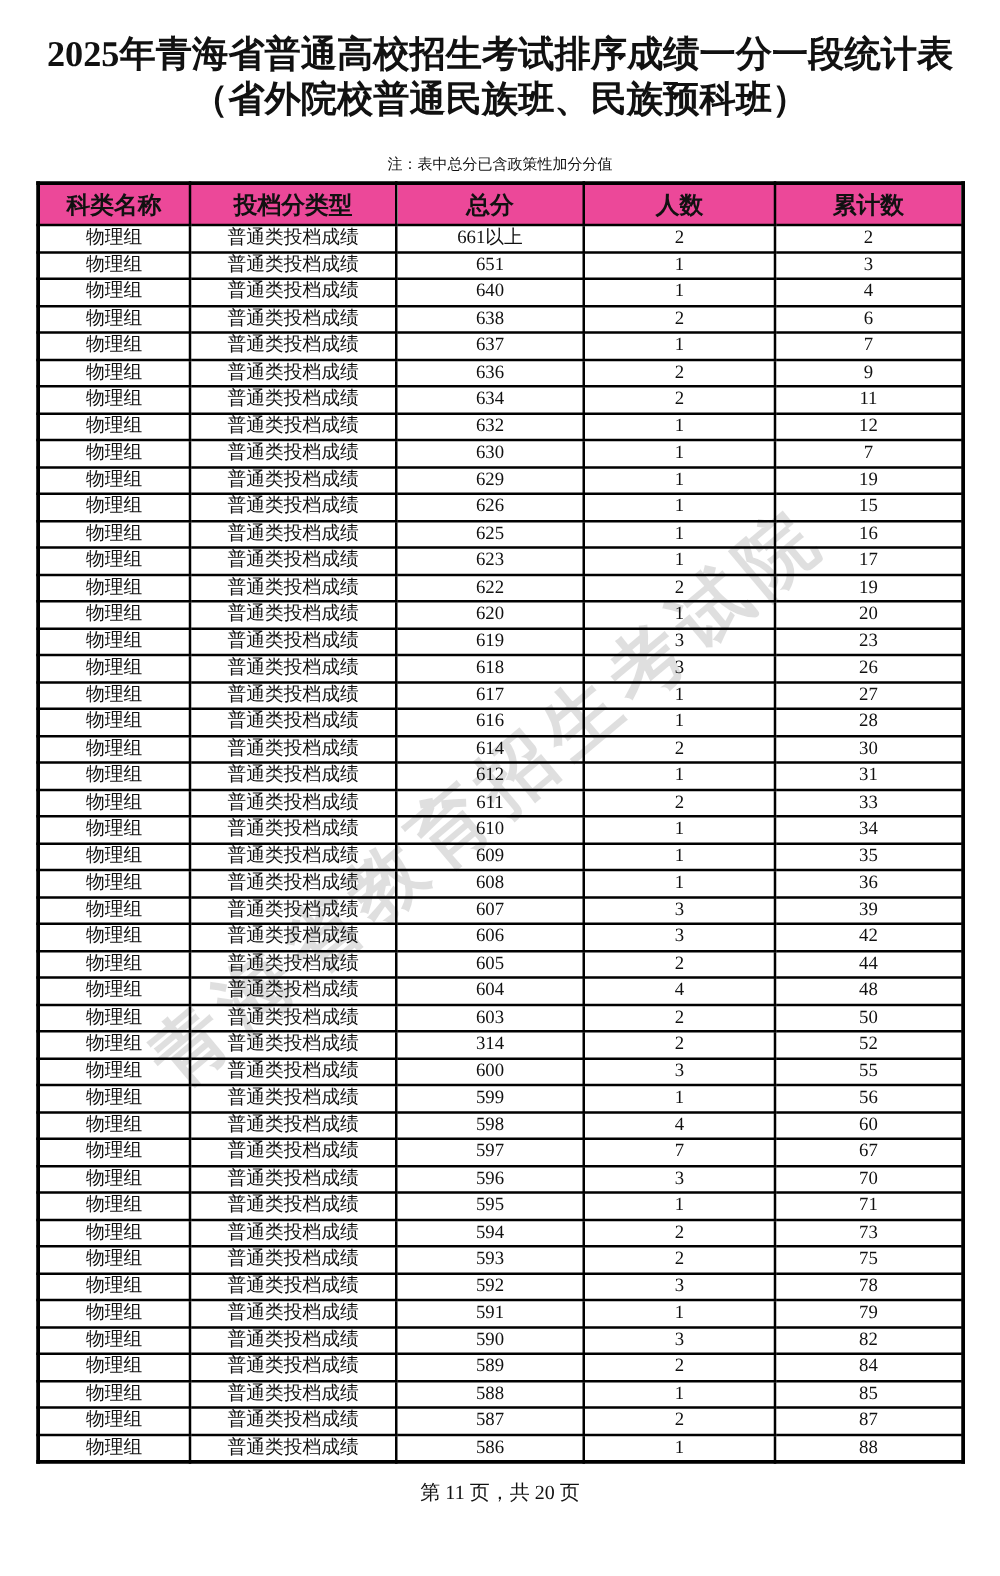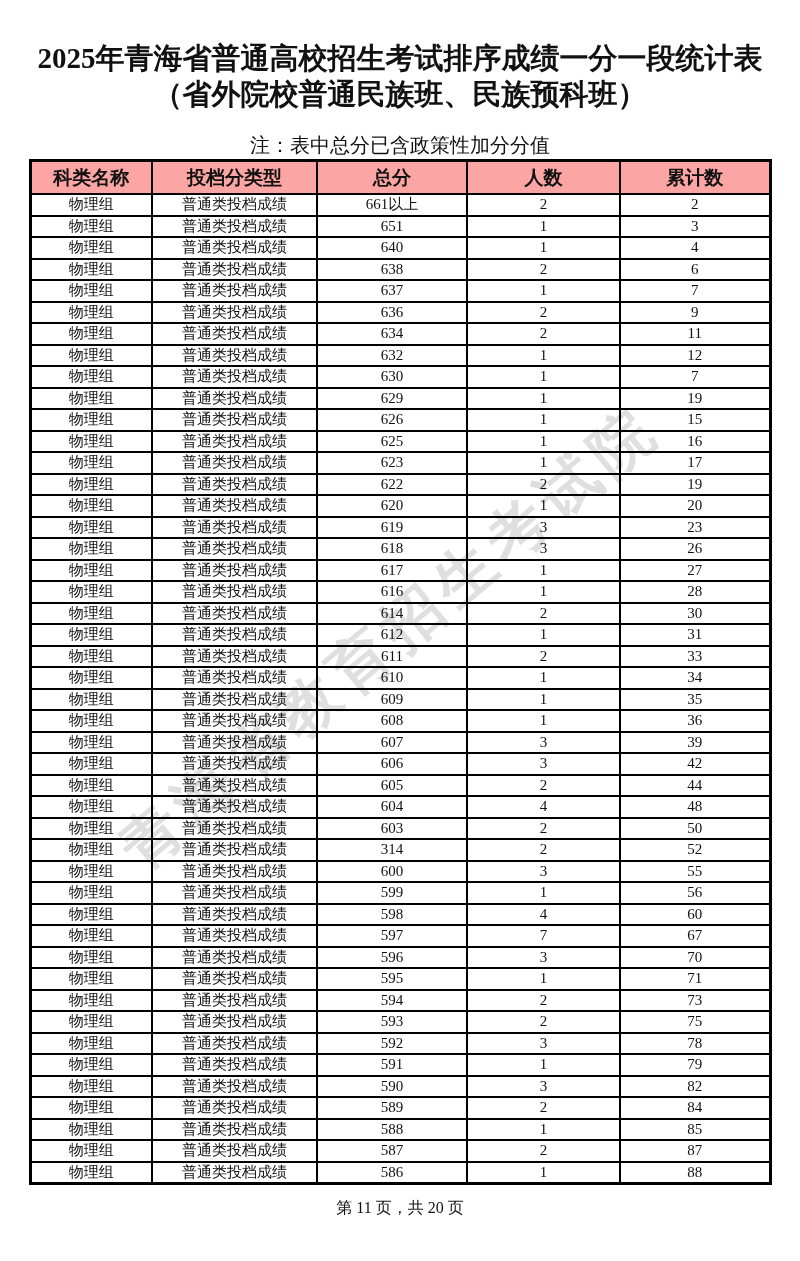--- a/index.html
+++ b/index.html
@@ -32,33 +32,33 @@
     color: #000000;
     opacity: 0.12;
     transform: rotate(-40deg);
     transform-origin: center;
     white-space: nowrap;
     z-index: 0;
     user-select: none;
   }
   .title {
     margin: 0;
-    padding-top: 40px;
+    padding-top: 26px;
     text-align: center;
     font-weight: bold;
     font-size: 29px;
     line-height: 36px;
     position: relative;
     z-index: 1;
   }
   .title .tl { display: block; }
   .note {
     margin-top: 24px;
     text-align: center;
-    font-size: 20px;
+    font-size: 12px;
     line-height: 18px;
     position: relative;
     z-index: 1;
   }
   table.score-table {
     width: 740px;
     margin: 5px auto 0 auto;
     border-collapse: collapse;
     table-layout: fixed;
     position: relative;
@@ -69,21 +69,21 @@
   table.score-table th,
   table.score-table td {
     border: 2px solid #000;
     text-align: center;
     vertical-align: middle;
     padding: 0;
     overflow: hidden;
     white-space: nowrap;
   }
   table.score-table th {
-    background: #fca5a5;
+    background: #ec4899;
     font-size: 19px;
     font-weight: bold;
     height: 31px;
   }
   table.score-table td {
     font-size: 15px;
     height: 19.5px;
     line-height: 1.15;
     background: transparent;
   }

